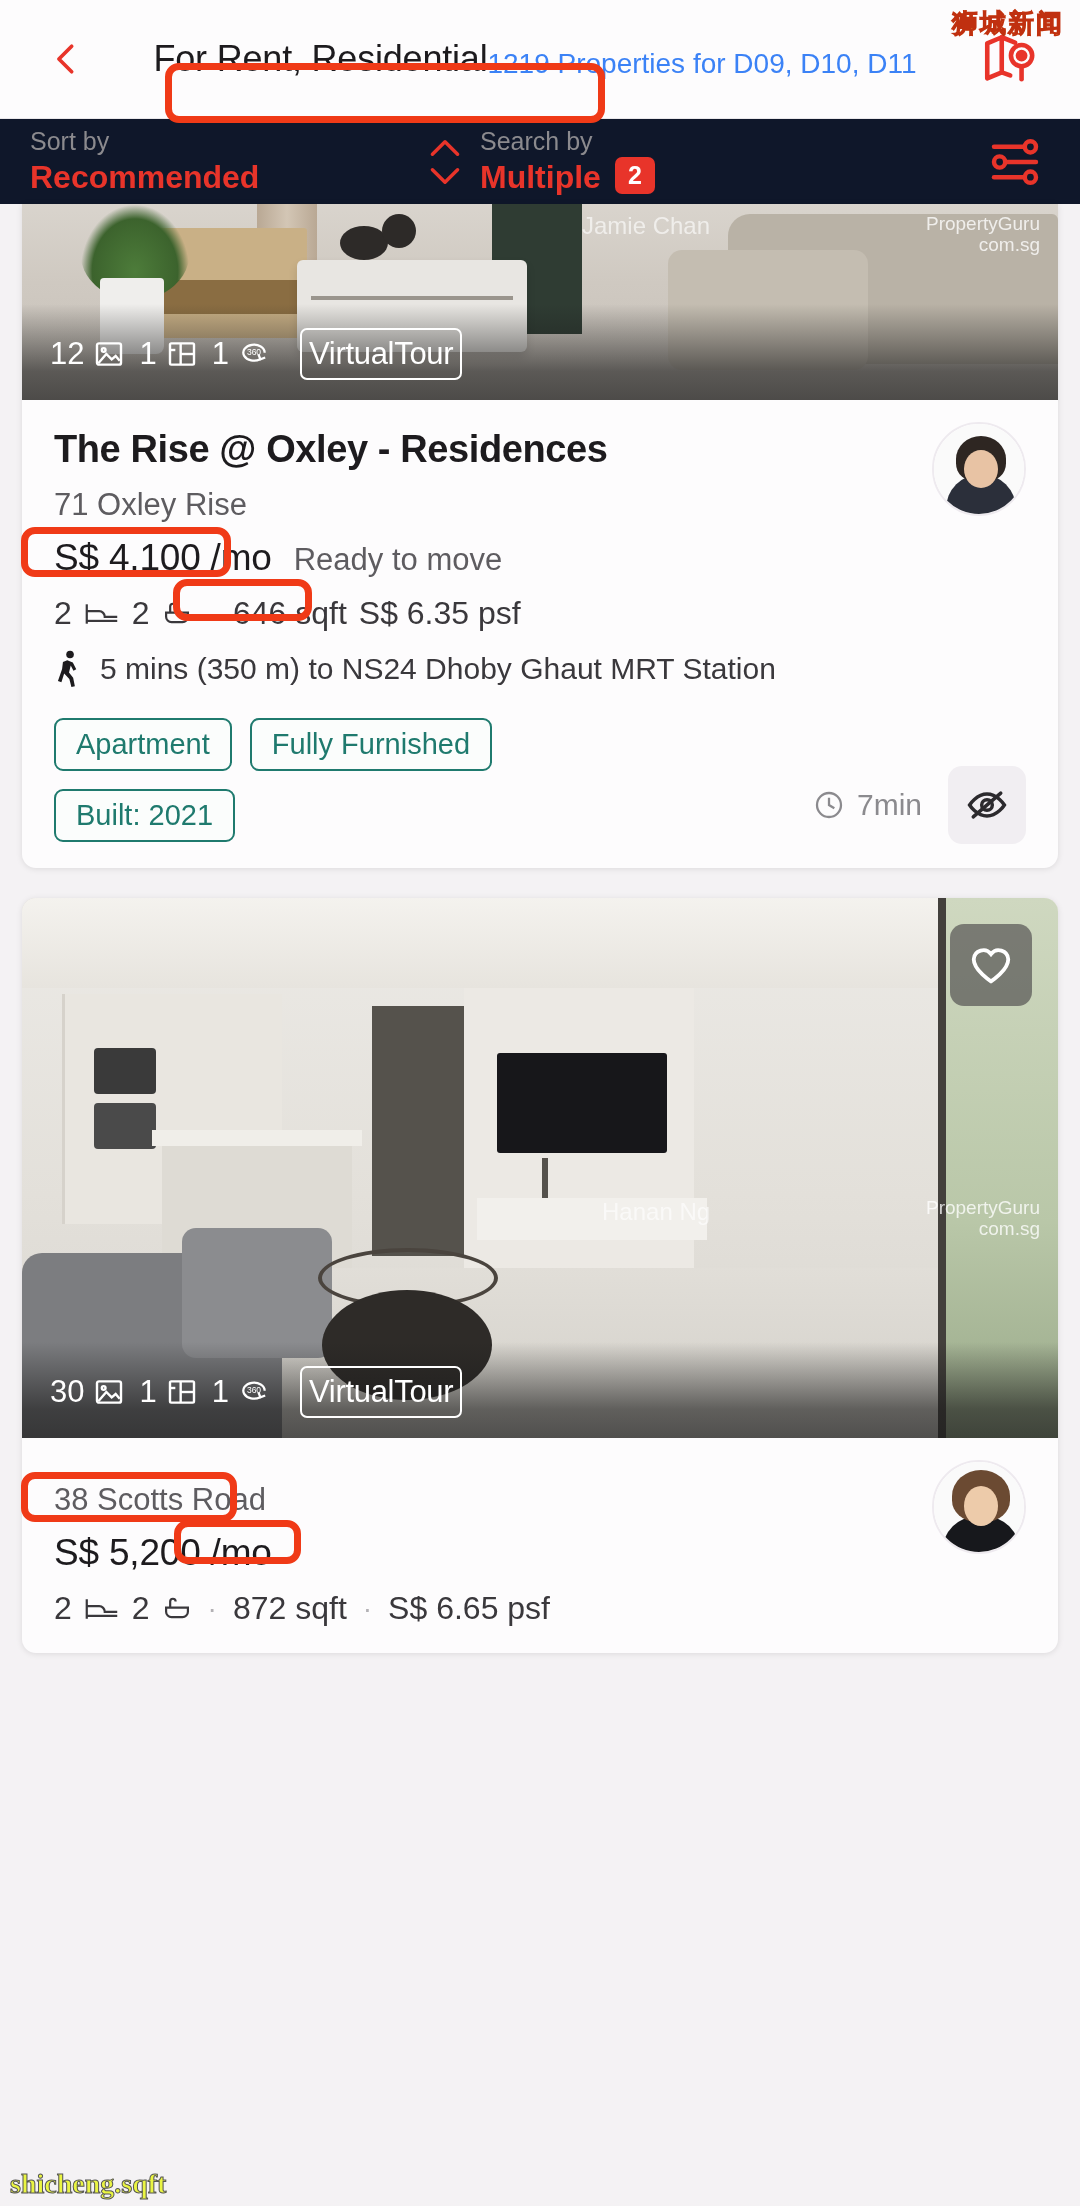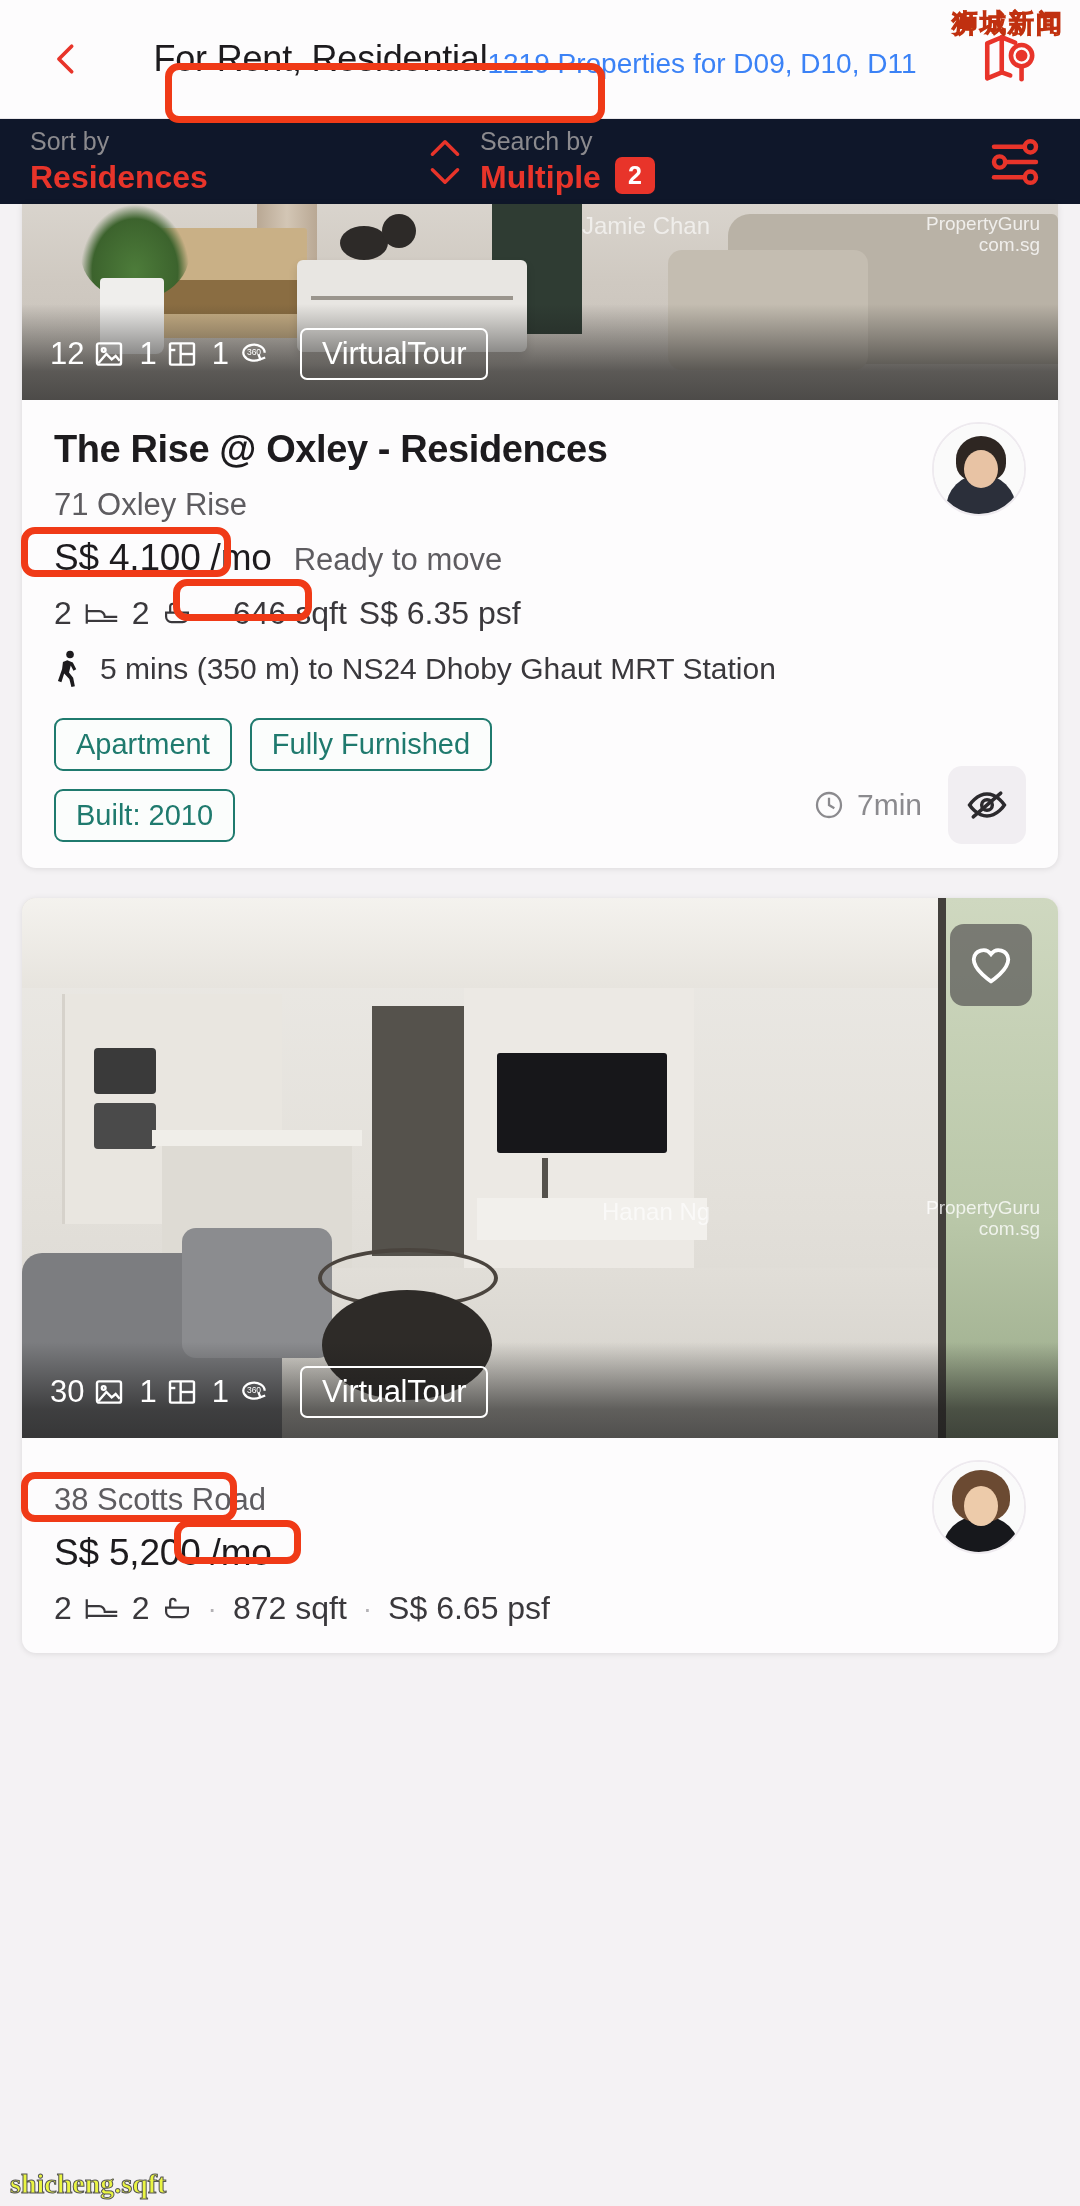--- a/index.html
+++ b/index.html
@@ -112,21 +112,21 @@
     position: absolute; left: 0; right: 0; bottom: 0; height: 96px;
     background: linear-gradient(180deg, rgba(25,25,25,0) 0%, rgba(25,25,25,0.62) 70%, rgba(25,25,25,0.70) 100%);
   }
   .badgerow {
     position: absolute; left: 28px; bottom: 20px;
     display: flex; align-items: center; gap: 14px; z-index: 6;
   }
   .badge-item { display: flex; align-items: center; gap: 9px; color: #fff; font-size: 31px; }
   .vtour {
     border: 2px solid #fff; border-radius: 7px; color: #fff;
-    font-size: 31px; padding: 6px 20px; margin-left: 16px; letter-spacing: -0.3px;
+    font-size: 31px; padding: 6px 7px; margin-left: 16px; letter-spacing: -0.3px;
   }
   .pg-watermark {
     position: absolute; right: 18px; top: 10px; z-index: 6;
     color: rgba(255,255,255,.78); font-size: 19px; text-align: right; line-height: 1.1;
   }
   .pg-watermark span { font-size: 19px; display: block; }
   .agent-watermark {
     position: absolute; z-index: 6; color: rgba(255,255,255,.62); font-size: 24px;
   }
   .heart-btn {
@@ -203,21 +203,21 @@
         <circle cx="17.2" cy="10.6" r="4.4"></circle>
         <path d="M17.2 15 L17.2 20.4"></path>
         <circle cx="17.2" cy="10.6" r="1.5" fill="#e8342a"></circle>
       </svg>
     </div>
   </div>
 
   <div class="filterbar">
     <div class="fb-group fb-sort">
       <div class="fb-label">Sort by</div>
-      <div class="fb-value">Residences</div>
+      <div class="fb-value">Recommended</div>
     </div>
     <div class="fb-updown">
       <svg width="40" height="22" viewBox="0 0 24 14" fill="none" stroke="#e8342a" stroke-width="2.2" stroke-linecap="round" stroke-linejoin="round">
           <polyline points="4 11 12 3 20 11"></polyline>
         </svg>
       <svg width="40" height="22" viewBox="0 0 24 14" fill="none" stroke="#e8342a" stroke-width="2.2" stroke-linecap="round" stroke-linejoin="round">
           <polyline points="4 3 12 11 20 3"></polyline>
         </svg>
     </div>
     <div class="fb-group fb-search">
@@ -325,21 +325,21 @@
         <div class="cmrt">
           <svg width="30" height="38" viewBox="0 0 16 22" fill="#1d1b1e">
               <circle cx="8.6" cy="2.6" r="2.2"></circle>
               <path d="M7 6 l3.2 1.2 l2 4 l-1.6 .8 l-1.6 -3 l-1 4 l2.4 3 l1 5 l-2 .4 l-1.2 -4.6 l-3 -3.2 l-1.6 5 l-2 -.6 l2.4 -7 l.5 -4 z"></path>
             </svg>
           <span>5 mins (350 m) to NS24 Dhoby Ghaut MRT Station</span>
         </div>
         <div class="tags">
           <div class="tag">Apartment</div>
           <div class="tag">Fully Furnished</div>
-          <div class="tag">Built: 2010</div>
+          <div class="tag">Built: 2021</div>
         </div>
         <div class="card-foot">
           <div class="timepill">
             <svg width="32" height="32" viewBox="0 0 24 24" fill="none" stroke="#8b8a8e" stroke-width="1.7">
                 <circle cx="12" cy="12" r="9"></circle>
                 <polyline points="12 6.5 12 12 16 14.5"></polyline>
               </svg>
             <span>7min</span>
           </div>
           <div class="eyebtn">

